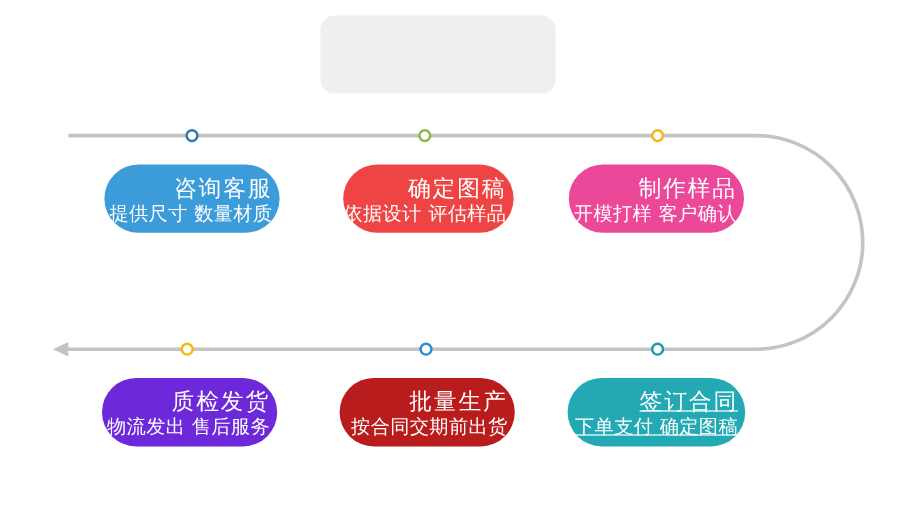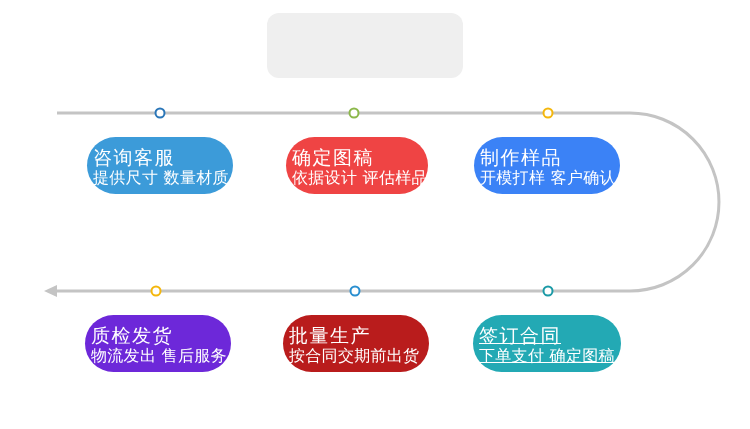--- a/index.html
+++ b/index.html
@@ -67,21 +67,21 @@
   }
 
   
   .step {
     position: absolute;
     height: 57px;
     border-radius: 29px;
     box-sizing: border-box;
     display: flex;
     flex-direction: column;
-    align-items: flex-start;
+    align-items: flex-end;
     justify-content: center;
     color: #ffffff;
     transform: translateX(-50%);
     padding: 0 6px;
   }
   .step-title {
     font-size: 19px;
     line-height: 22px;
     letter-spacing: 1.5px;
     font-weight: 400;
@@ -125,21 +125,21 @@
   <div class="step" style="left:160px; top:137px; width:146px; background:#3c9bd9;">
     <div class="step-title">咨询客服</div>
     <div class="step-sub">提供尺寸 数量材质</div>
   </div>
 
   <div class="step" style="left:357px; top:137px; width:142px; background:#ef4444;">
     <div class="step-title">确定图稿</div>
     <div class="step-sub">依据设计 评估样品</div>
   </div>
 
-  <div class="step" style="left:547px; top:137px; width:146px; background:#3b82f6;">
+  <div class="step" style="left:547px; top:137px; width:146px; background:#ec4899;">
     <div class="step-title">制作样品</div>
     <div class="step-sub">开模打样 客户确认</div>
   </div>
 
   <div class="step" style="left:158px; top:315px; width:146px; background:#6d28d9;">
     <div class="step-title">质检发货</div>
     <div class="step-sub">物流发出 售后服务</div>
   </div>
 
   <div class="step" style="left:356px; top:315px; width:146px; background:#b91c1c;">

